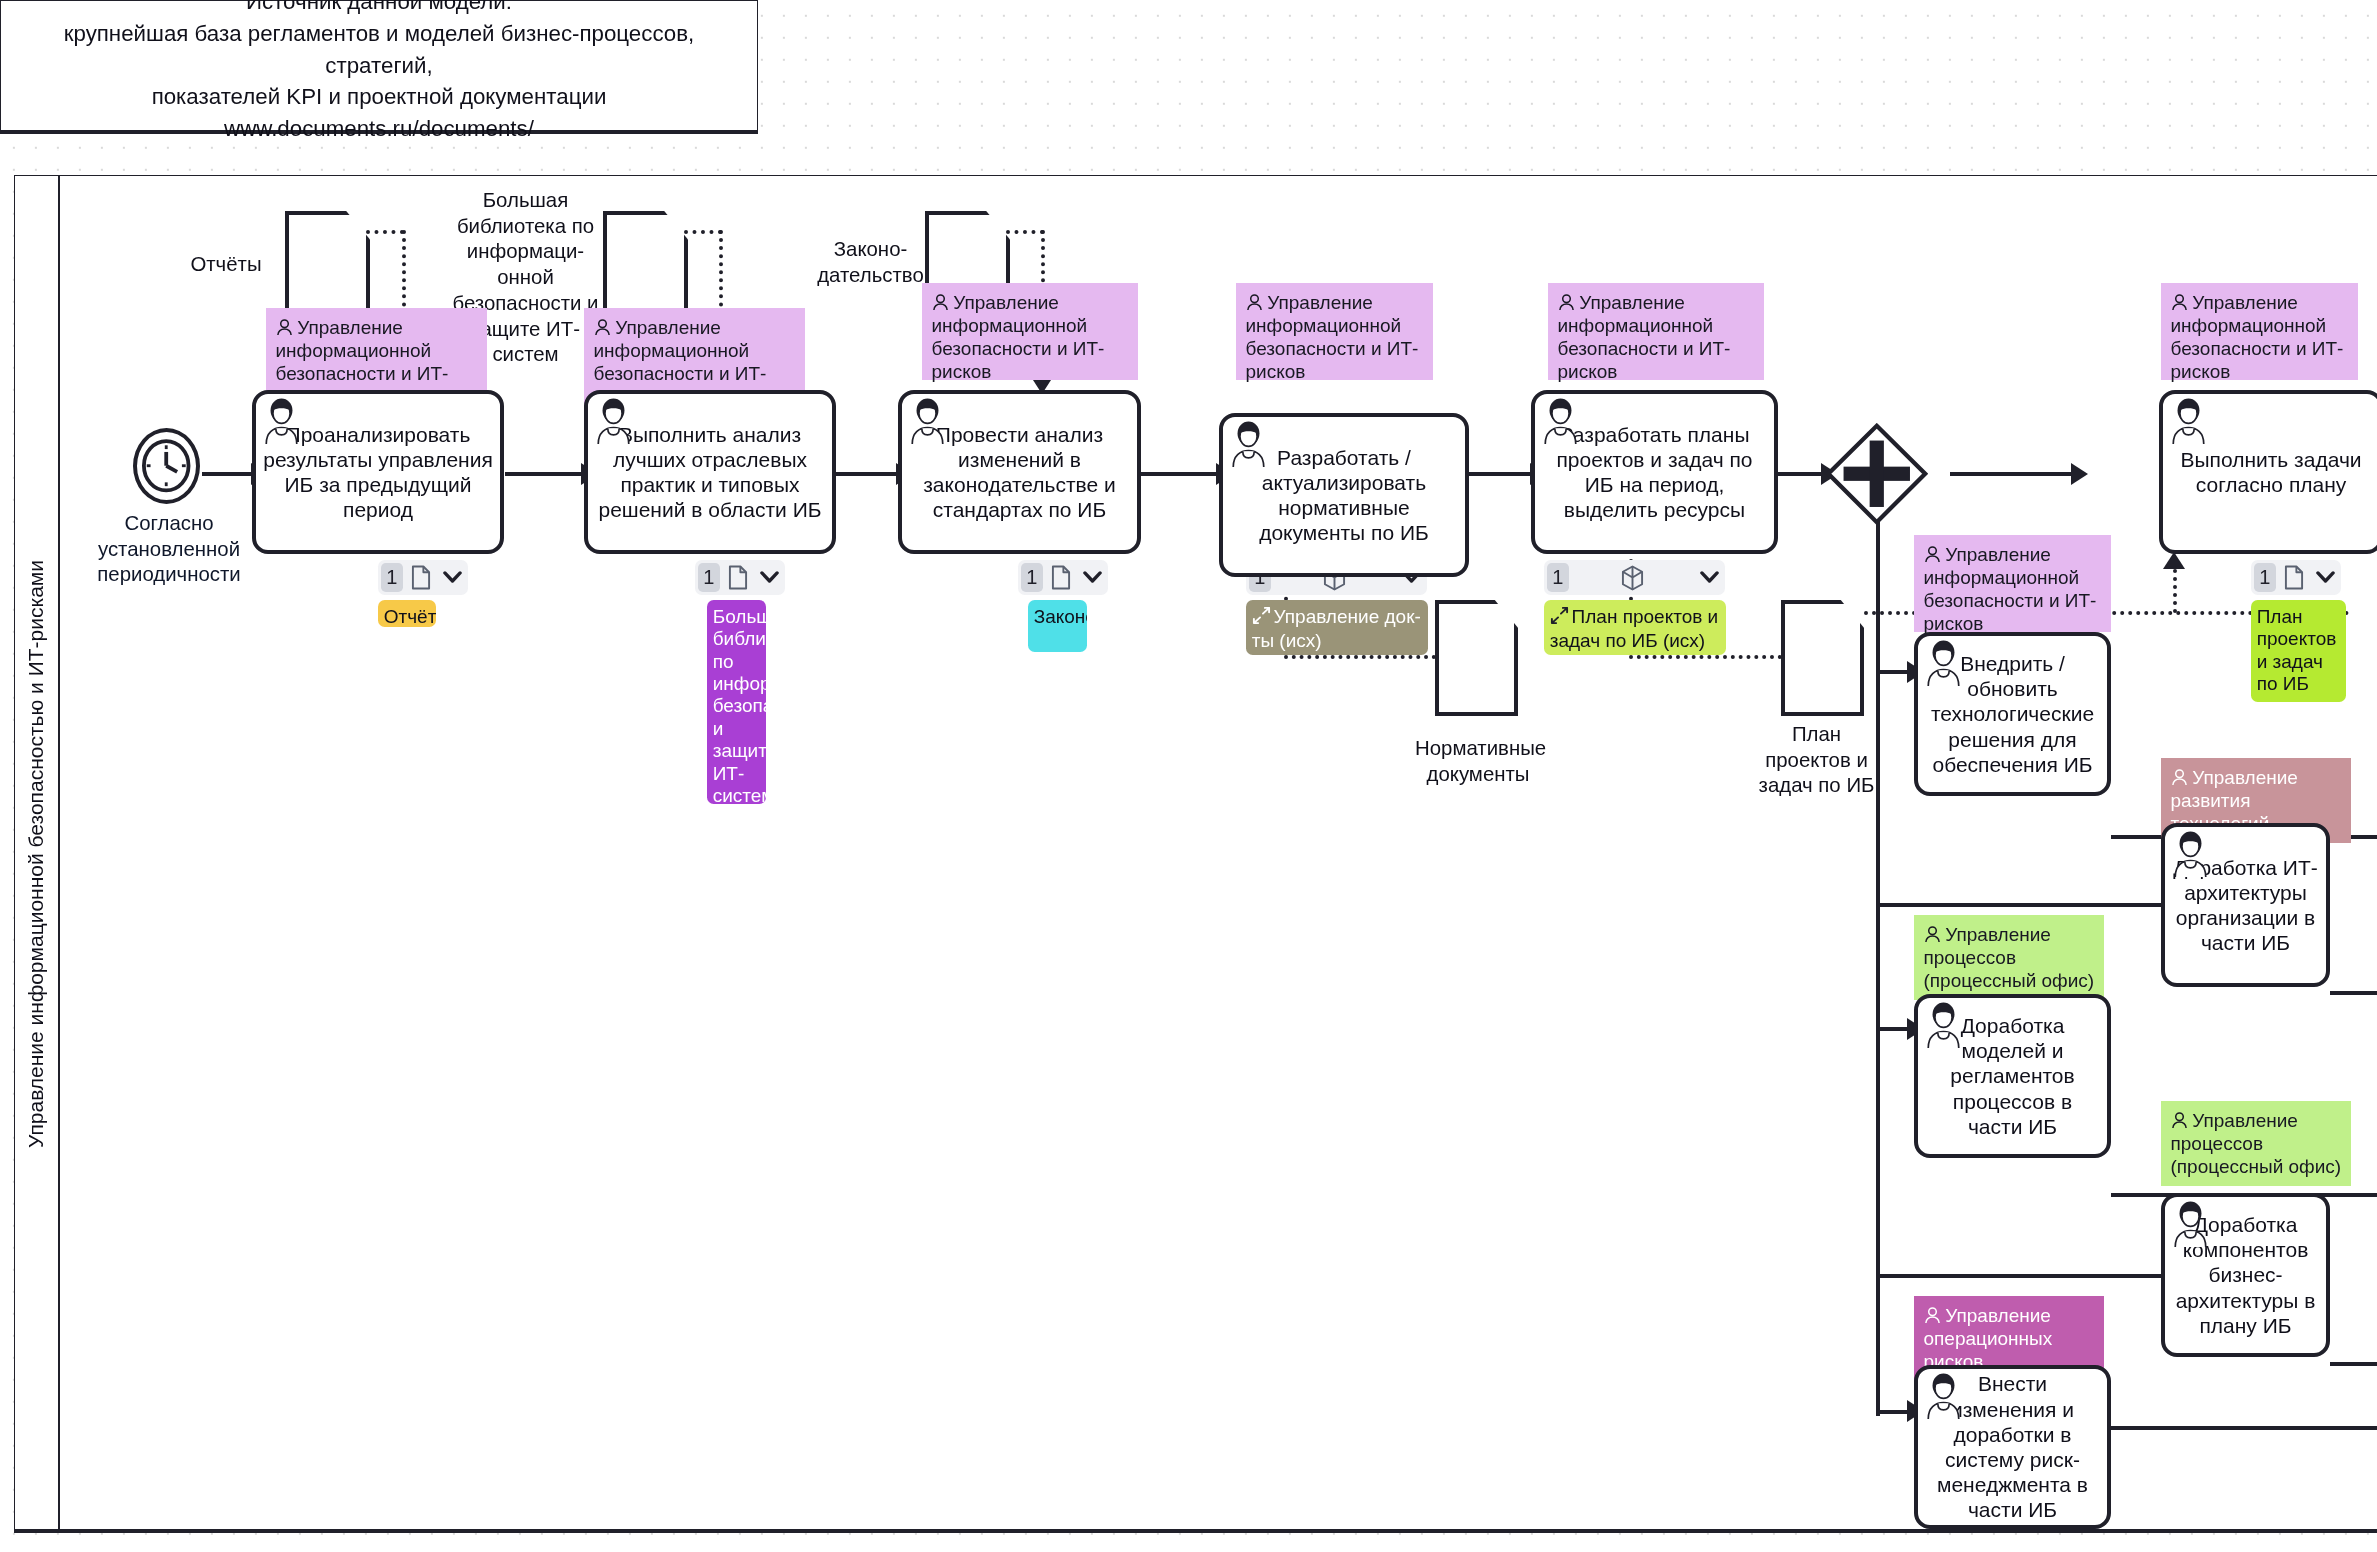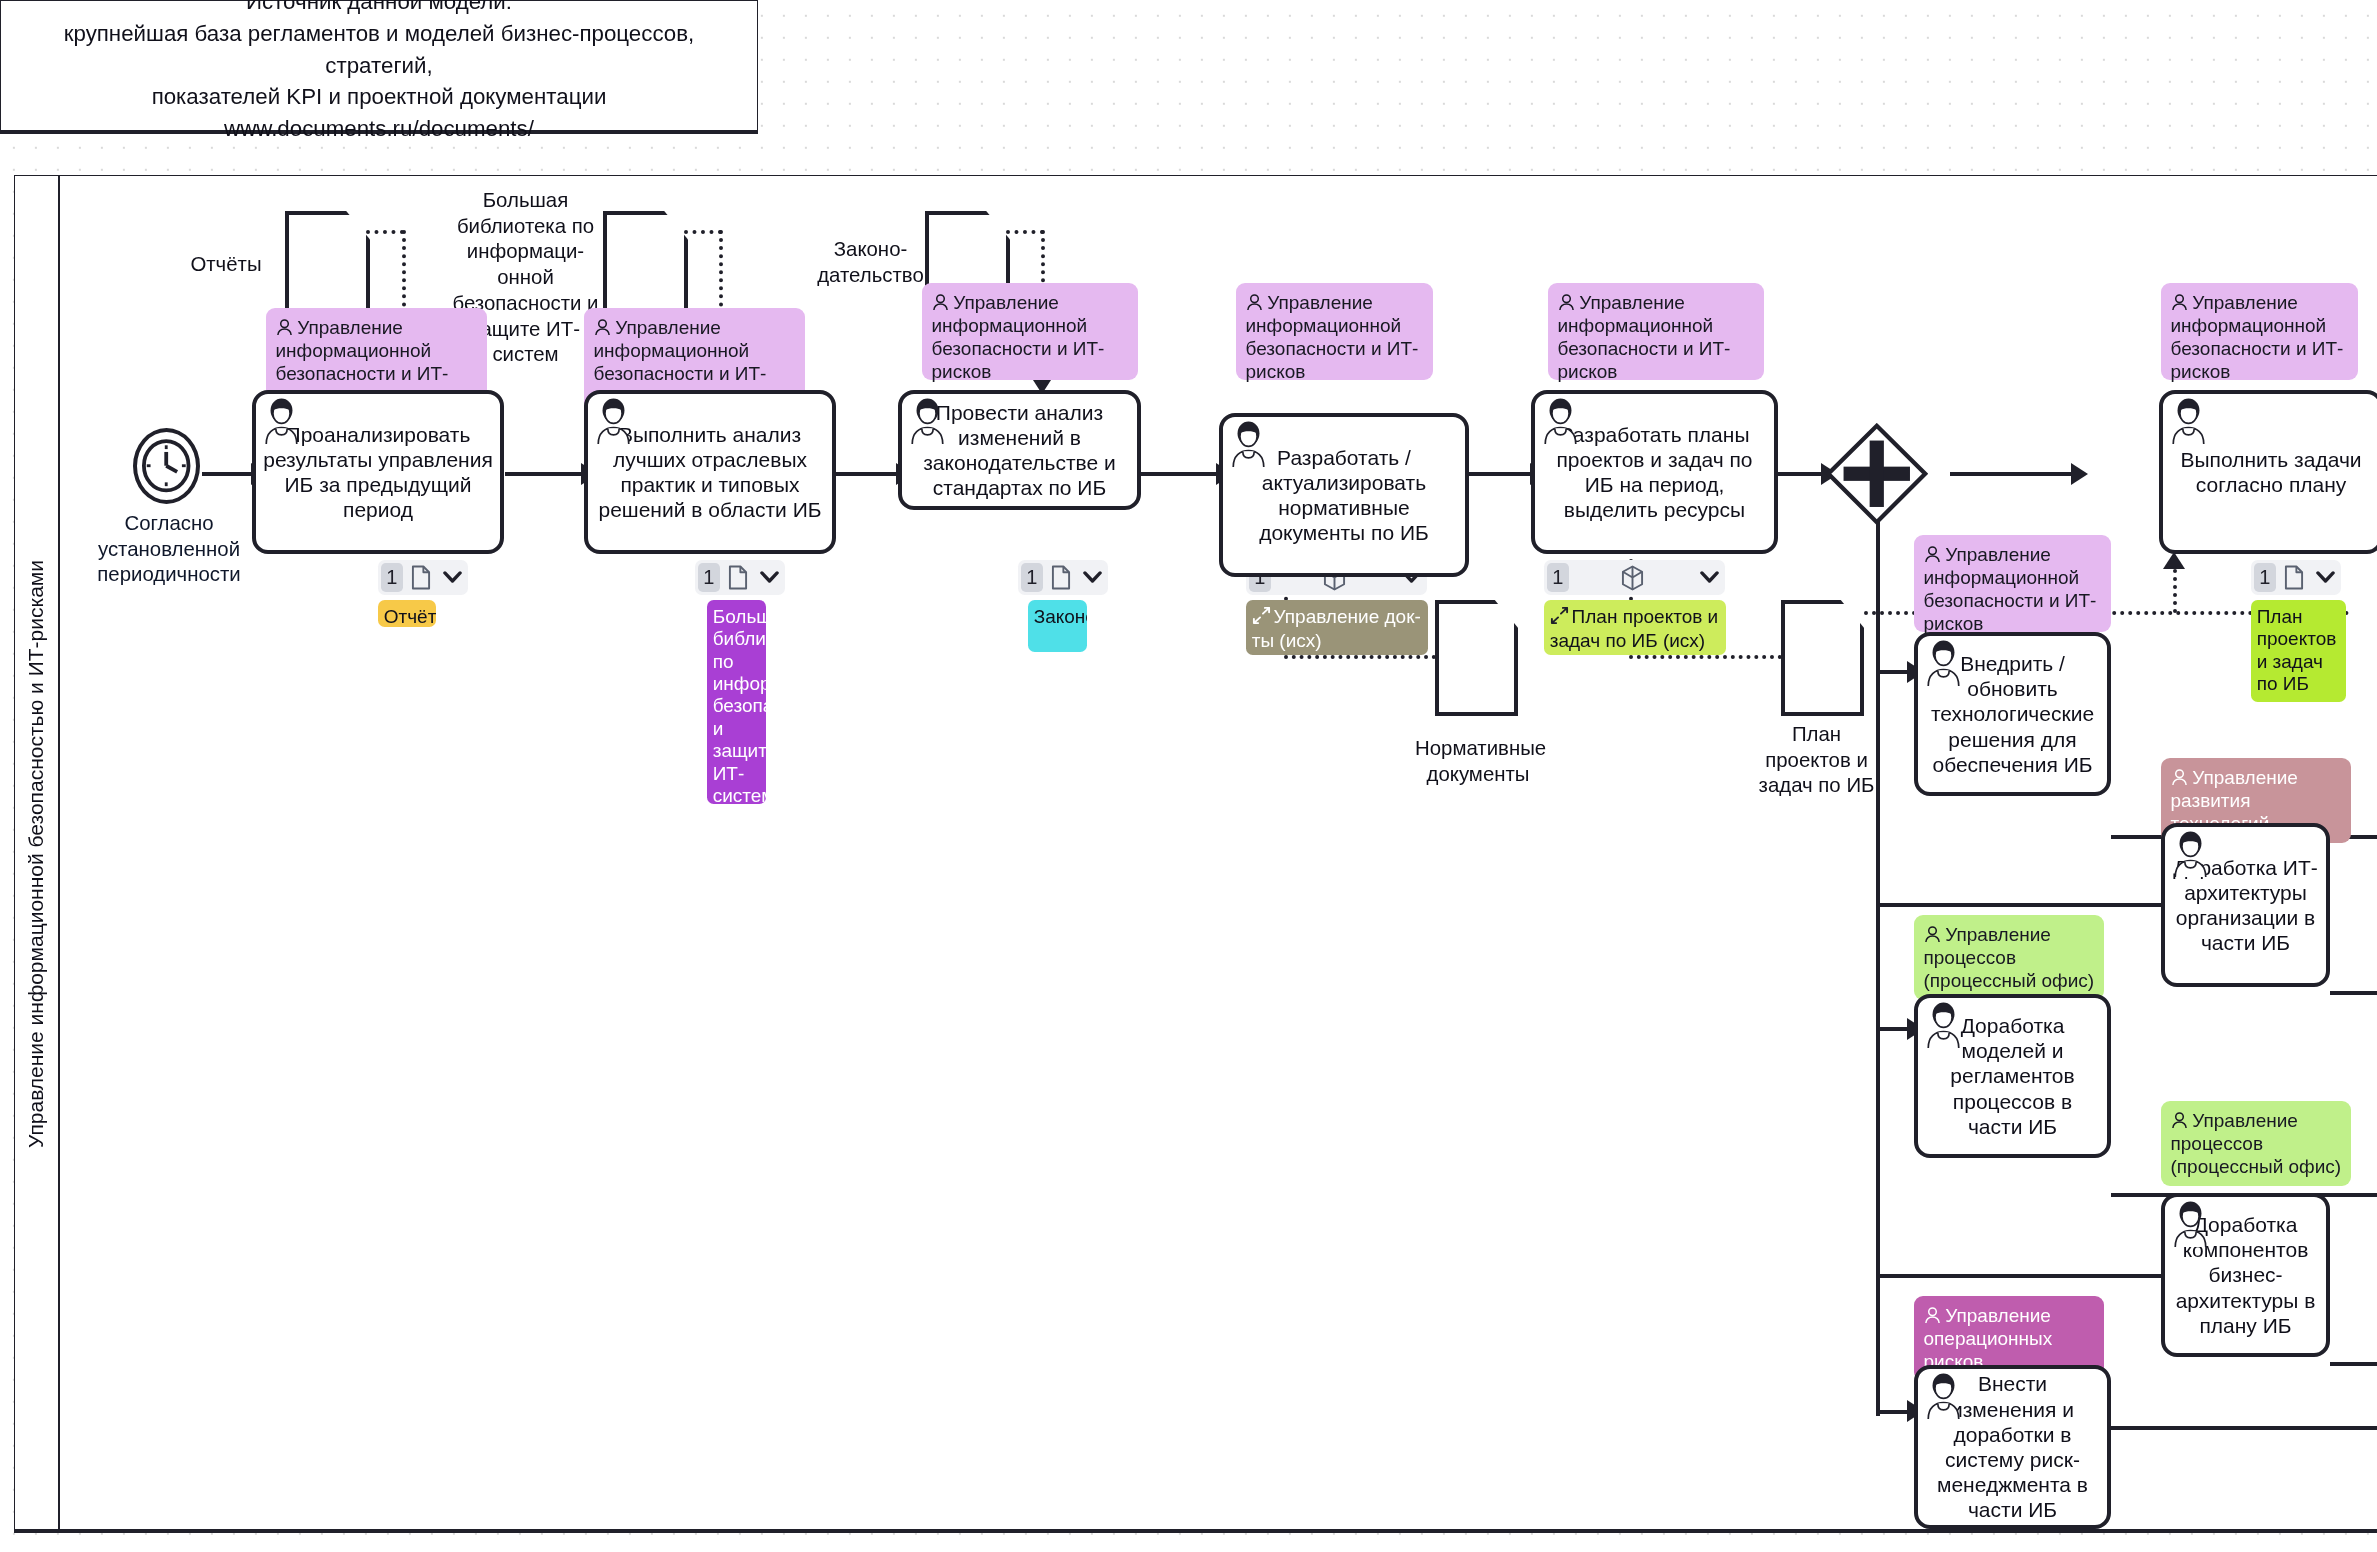--- a/index.html
+++ b/index.html
@@ -43,21 +43,21 @@
     font-size:21px;line-height:1.2;color:#10101a;padding:3.8px 6.7px;
     z-index:6;
   }
   .task .tlabel{display:block;width:100%;}
   .person-badge{
     position:absolute;left:4.8px;top:3.8px;width:41px;height:47px;z-index:7;
     pointer-events:none;
   }
 
   .role{
-    border-radius:9px;font-size:19px;line-height:1.22;color:#181822;
+    border-radius:0;font-size:19px;line-height:1.22;color:#181822;
     padding:7.6px 8.6px 7.6px 9.5px;z-index:4;
   }
   .role .ricon{display:inline-block;vertical-align:-3.8px;margin-right:4.8px;}
   .role.light-text{color:#ffffff;}
 
   .datastore{
     background:#ffffff;border:4.3px solid #20202a;z-index:3;
     clip-path:polygon(0 0, 72% 0, 100% 24%, 100% 100%, 0 100%);
   }
   .doc-caption{
@@ -327,21 +327,21 @@
   <svg class="person-badge" viewBox="0 0 86 98">
     <ellipse cx="43" cy="26" rx="23" ry="25" fill="#20202a"></ellipse>
     <ellipse cx="43" cy="32" rx="18" ry="21" fill="#ffffff" stroke="#20202a" stroke-width="3.5"></ellipse>
     <path d="M43 8c14 0 22 8 22 19 0 0-8-6-22-6s-22 6-22 6C21 16 29 8 43 8z" fill="#20202a"></path>
     <path d="M11 96c0-23 14-34 32-34s32 11 32 34" fill="#ffffff" stroke="#20202a" stroke-width="3.5"></path>
     <path d="M31 63c0 9 5 14 12 14s12-5 12-14" fill="#ffffff" stroke="#20202a" stroke-width="3.5"></path>
   </svg>
   <span class="tlabel">Выполнить анализ лучших отраслевых практик и типовых решений в области ИБ</span>
 </div>
 
-<div class="abs task" style="left:898px;top:390px;width:243px;height:120px;align-items:center;">
+<div class="abs task" style="left:898px;top:390px;width:243px;height:164px;align-items:center;">
   <svg class="person-badge" viewBox="0 0 86 98">
     <ellipse cx="43" cy="26" rx="23" ry="25" fill="#20202a"></ellipse>
     <ellipse cx="43" cy="32" rx="18" ry="21" fill="#ffffff" stroke="#20202a" stroke-width="3.5"></ellipse>
     <path d="M43 8c14 0 22 8 22 19 0 0-8-6-22-6s-22 6-22 6C21 16 29 8 43 8z" fill="#20202a"></path>
     <path d="M11 96c0-23 14-34 32-34s32 11 32 34" fill="#ffffff" stroke="#20202a" stroke-width="3.5"></path>
     <path d="M31 63c0 9 5 14 12 14s12-5 12-14" fill="#ffffff" stroke="#20202a" stroke-width="3.5"></path>
   </svg>
   <span class="tlabel">Провести анализ изменений в законодательстве и стандартах по ИБ</span>
 </div>
 

